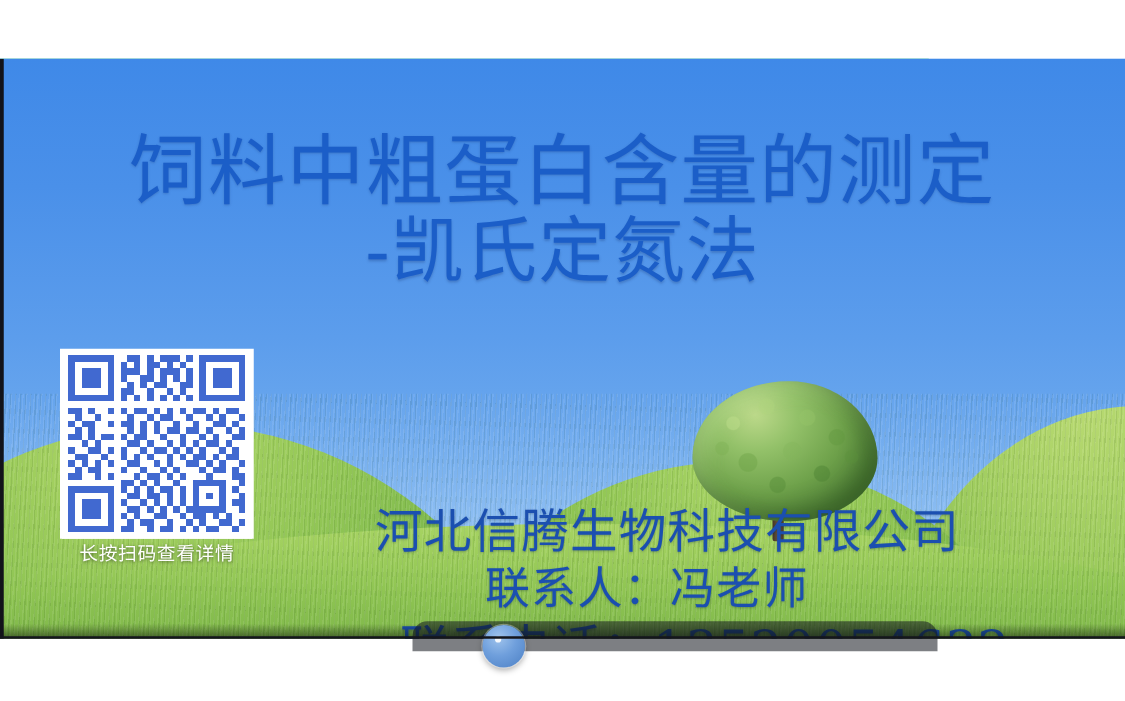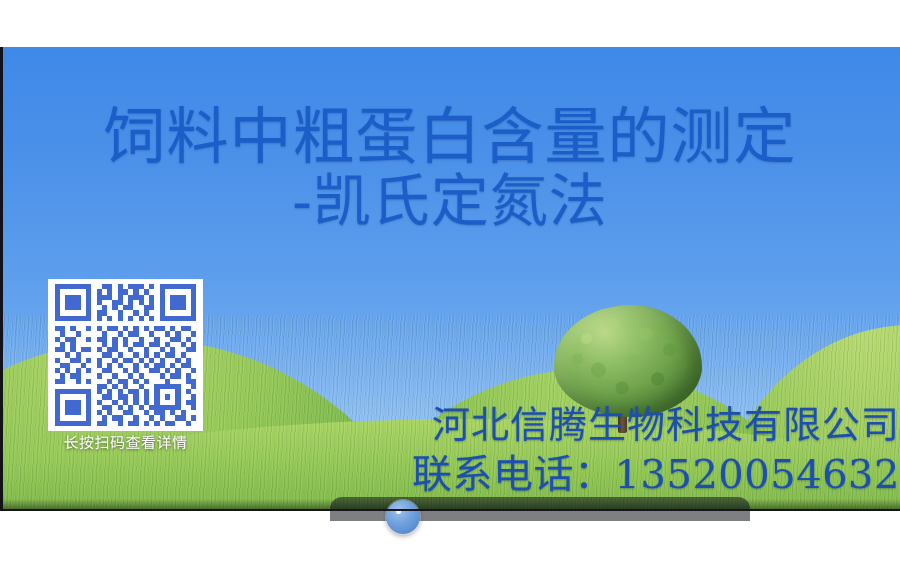--- a/index.html
+++ b/index.html
@@ -254,21 +254,20 @@
   }
   .company-name,
   .contact-person,
   .contact-phone {
     font-family: "DejaVu Serif", "Liberation Serif", serif;
     color: #1b4fb0;
     font-weight: 400;
     white-space: nowrap;
     text-shadow: 0 1px 2px rgba(10,30,70,.30);
     line-height: 1.06;
-    text-align: right;
   }
   .company-name {
     font-size: 38px;
     letter-spacing: 1px;
   }
   .contact-person {
     font-size: 36px;
     margin-top: 8px;
     padding-left: 88px;
     letter-spacing: 1px;
@@ -597,20 +596,21 @@
               <rect x="22" y="27" width="2" height="1"></rect>
             <rect x="26" y="27" width="1" height="1"></rect>
           </g>
         </svg>
       </div>
       <div class="qr-caption">长按扫码查看详情</div>
     </div>
 
     <div class="company-block">
       <div class="company-name">河北信腾生物科技有限公司</div>
+      <div class="contact-person">联系人：冯老师</div>
       <div class="contact-phone">联系电话：13520054632</div>
     </div>
 
     <div class="stage-bottom-fade"></div>
     <div class="stage-edge-left"></div>
   </div>
 
   <div class="player-bar"></div>
   <div class="player-knob">
     <div class="player-knob-dot"></div>

